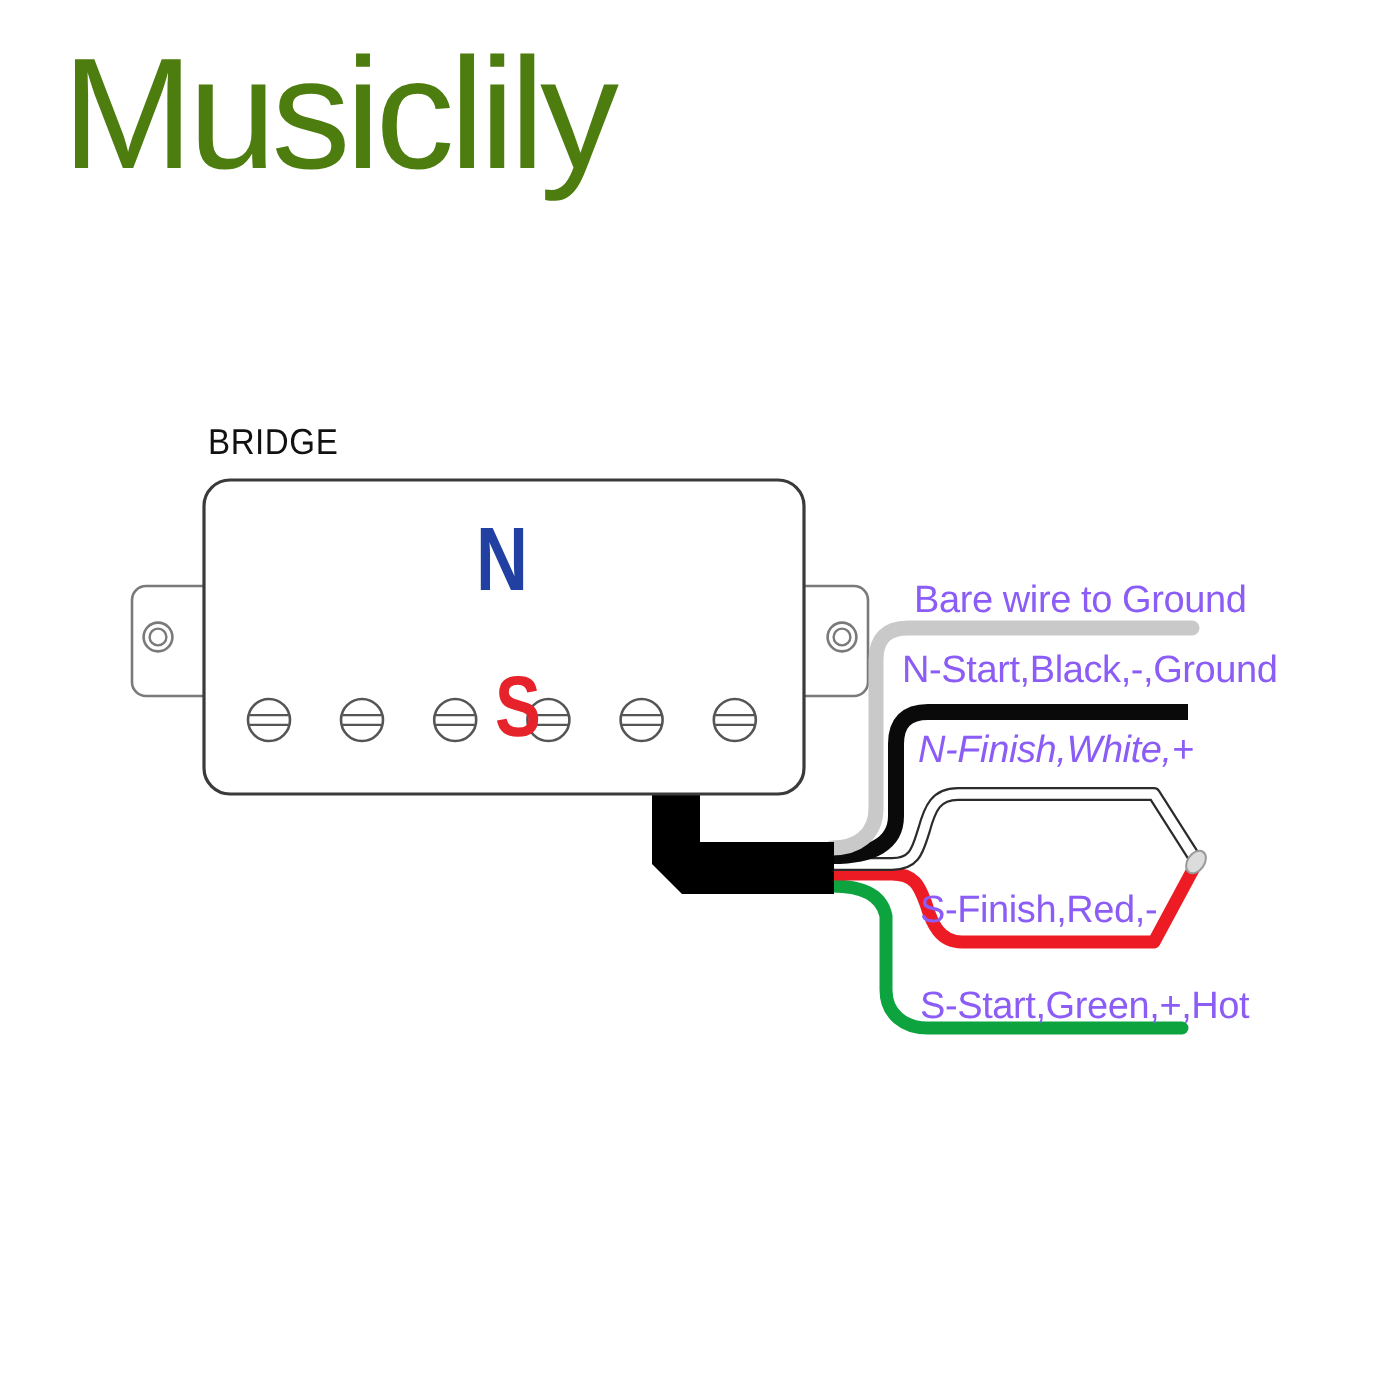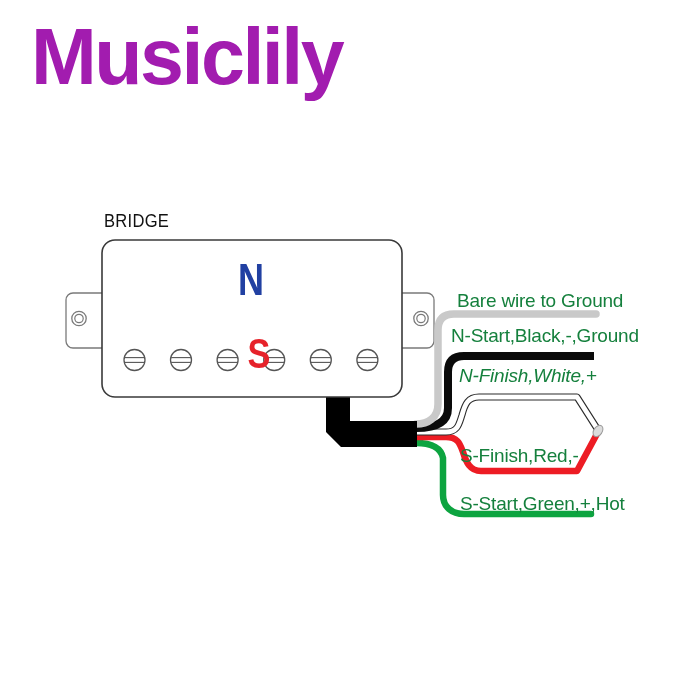--- a/index.html
+++ b/index.html
@@ -6,31 +6,31 @@
   #canvas {
     position: relative;
     width: 700px; height: 700px;
     background: #ffffff;
     overflow: hidden;
     font-family: "Liberation Sans", "DejaVu Sans", sans-serif;
   }
   #diagram-svg { position: absolute; left: 0; top: 0; }
   .logo {
     position: absolute; left: 31px; top: 17px;
-    font-size: 79px; font-weight: 700; letter-spacing: -2.5px;
-    color: #a21caf; line-height: 1; white-space: nowrap;
+    font-size: 79px; font-weight: 400; letter-spacing: -2.5px;
+    color: #4d7c0f; line-height: 1; white-space: nowrap;
   }
   .bridge-label {
     position: absolute; left: 104px; top: 211px;
     font-size: 18px; color: #111; letter-spacing: 0.3px;
     transform: scaleX(0.92); transform-origin: left top;
     white-space: nowrap;
   }
   .wire-label {
-    position: absolute; font-size: 19px; color: #15803d;
+    position: absolute; font-size: 19px; color: #8b5cf6;
     letter-spacing: -0.2px; white-space: nowrap; line-height: 1.15;
   }
   .lbl-bare   { left: 457px; top: 290px; }
   .lbl-black  { left: 451px; top: 325px; }
   .lbl-white  { left: 459px; top: 365px; font-style: italic; }
   .lbl-red    { left: 460px; top: 445px; }
   .lbl-green  { left: 460px; top: 493px; }
   svg text { font-family: "Liberation Sans", "DejaVu Sans", sans-serif; }
 </style>
 </head>

